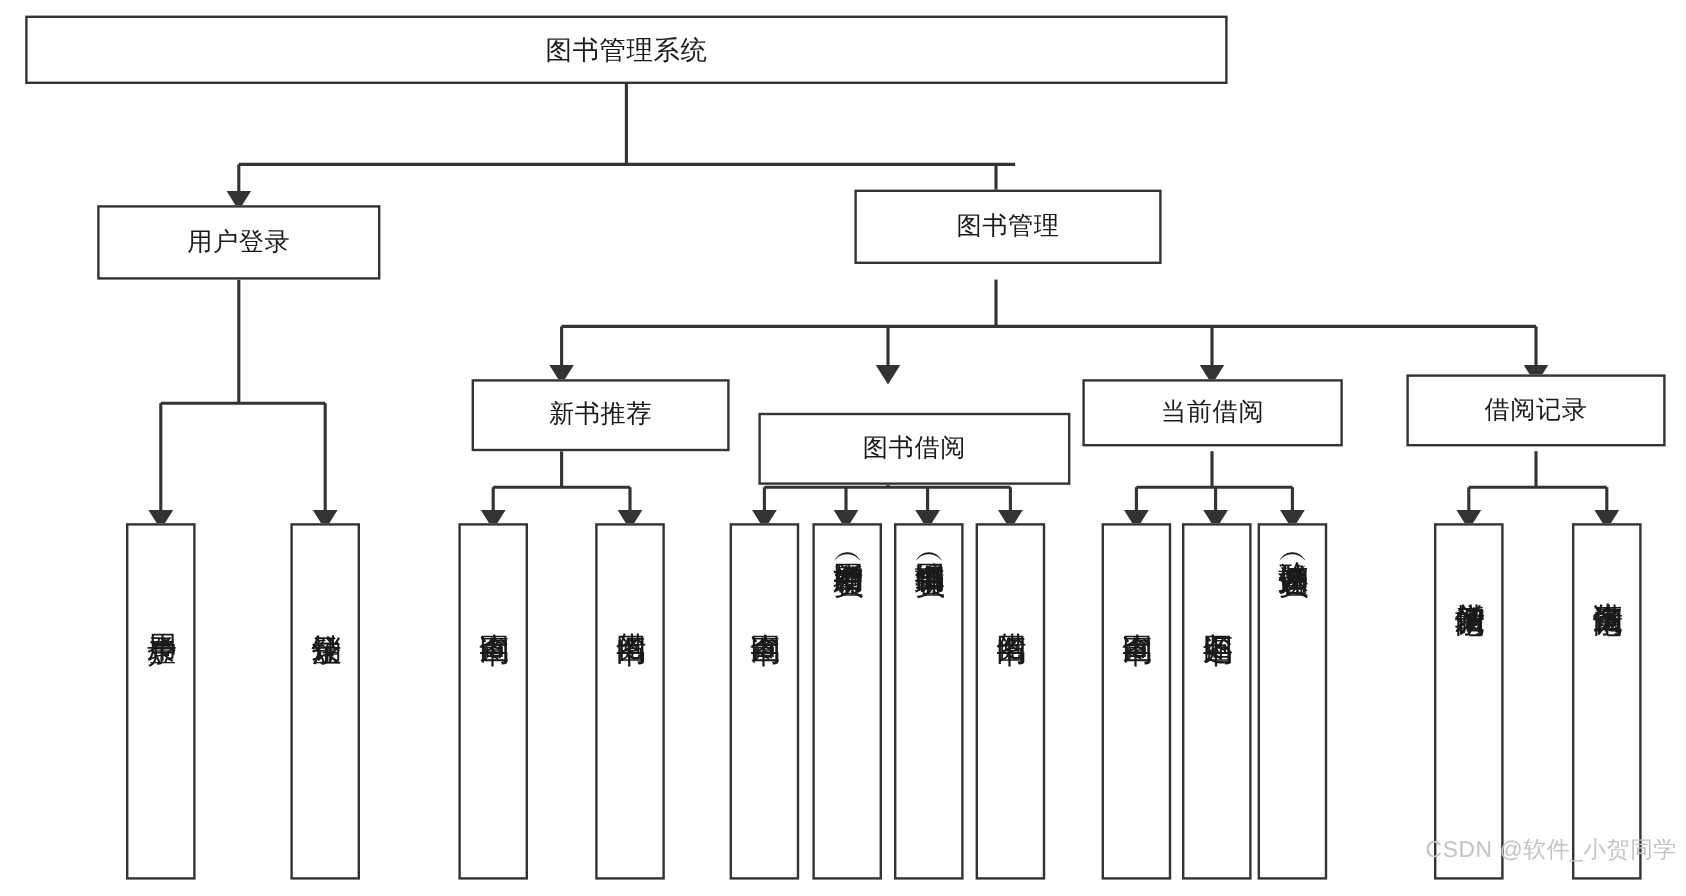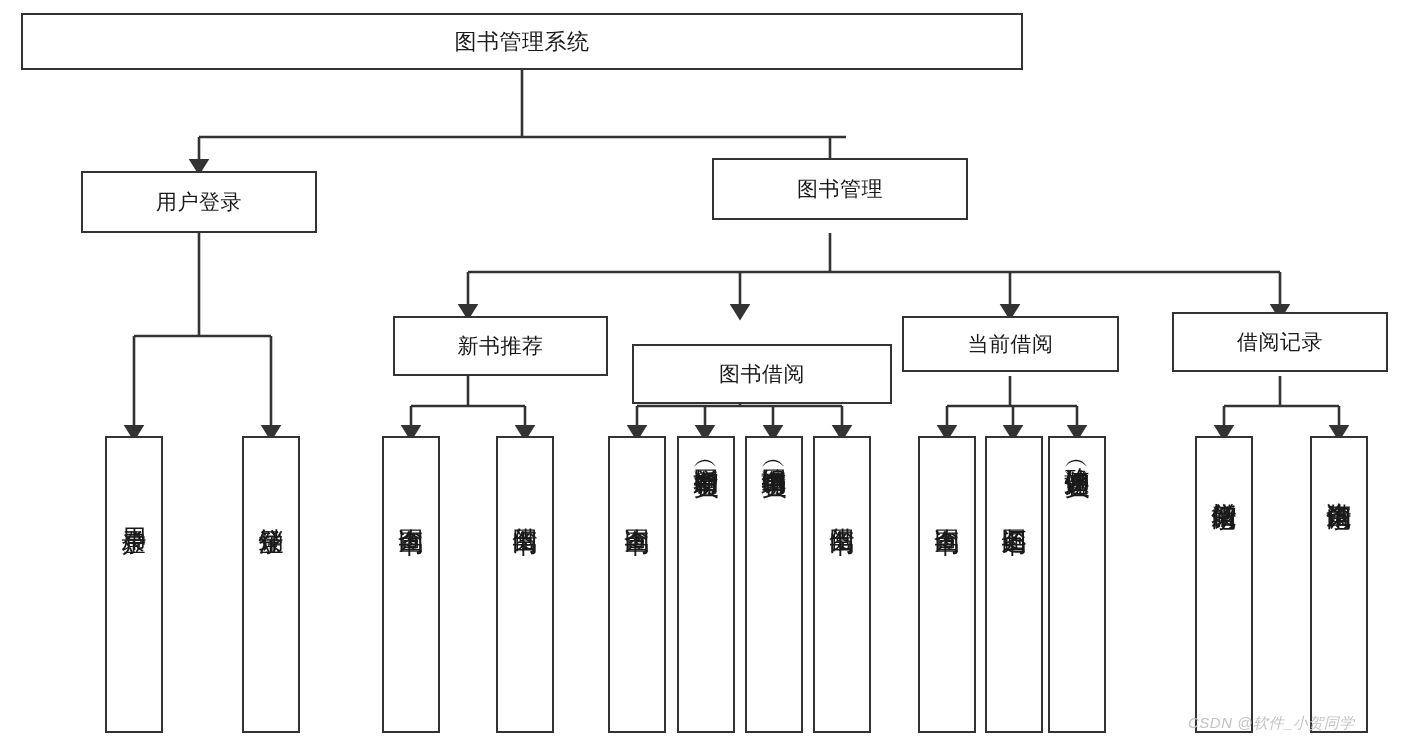--- a/index.html
+++ b/index.html
@@ -65,26 +65,25 @@
   }
   .node.leaf.top2 .lbl {
     margin-top: 2px;
   }
   .node.leaf.mid3 .lbl {
     margin-top: 36px;
   }
   #watermark {
     position: absolute;
     left: 1188px;
-    top: 714px;
-    font-size: 15px;
+    top: 695px;
+    font-size: 19px;
     color: #c3c3c3;
     letter-spacing: 0.5px;
     white-space: nowrap;
-    font-style: italic;
   }
 </style>
 </head>
 <body>
 
 <div id="canvas">
 
   <svg id="wires" viewBox="0 0 1405 747" xmlns="http://www.w3.org/2000/svg">
     <defs>
       <marker id="arrow" markerWidth="9" markerHeight="9" refX="1.2" refY="4.2" orient="auto" markerUnits="strokeWidth">

